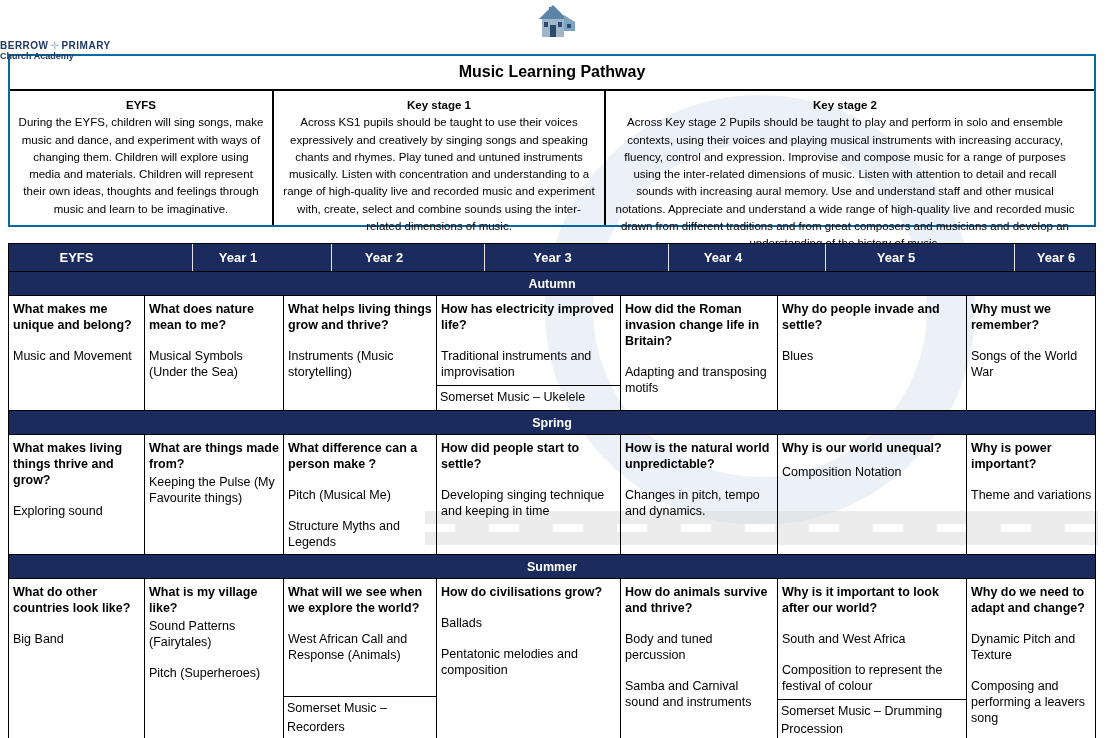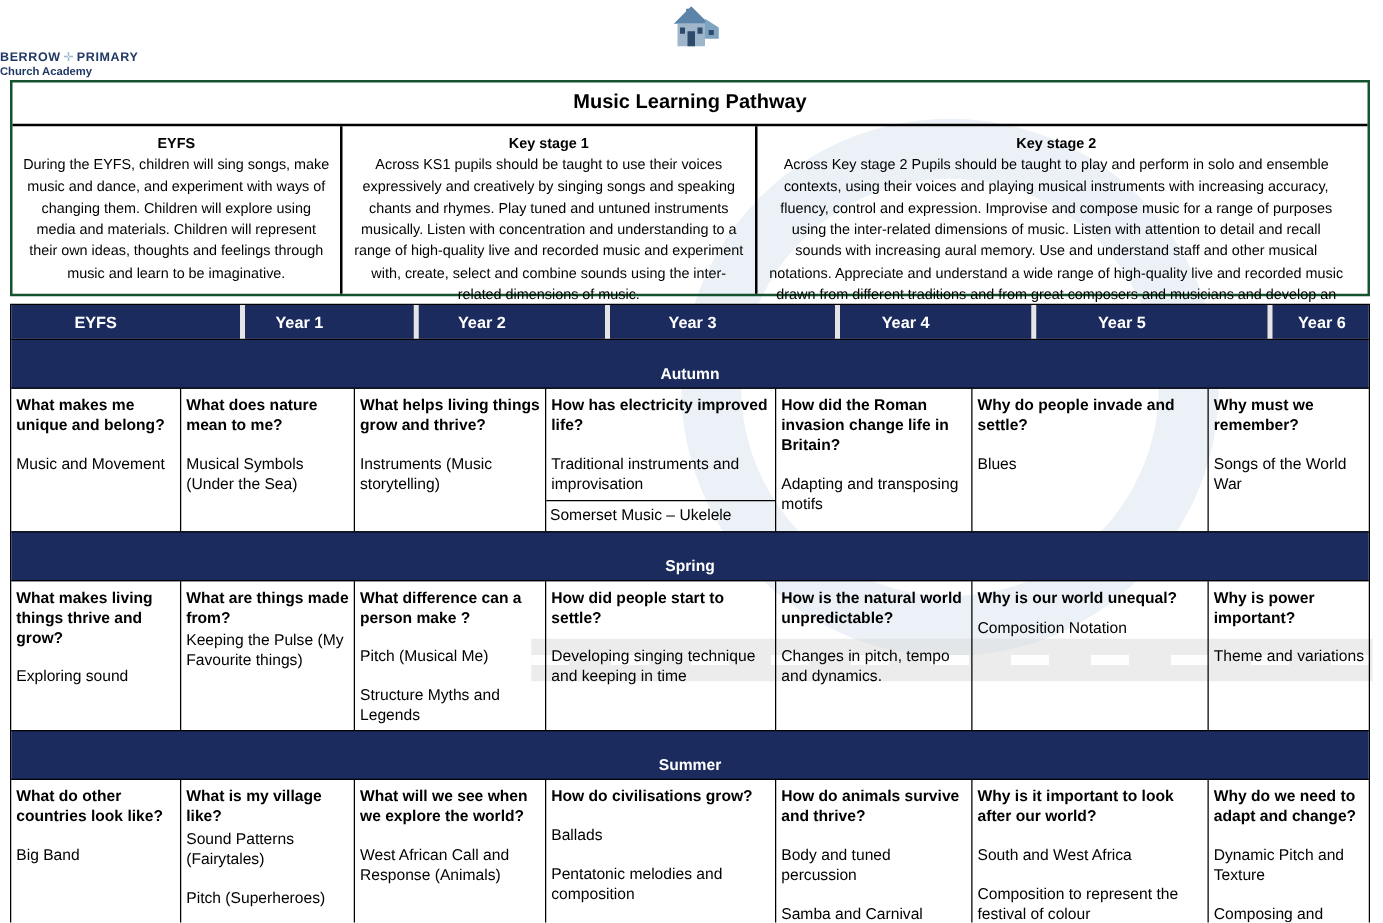--- a/index.html
+++ b/index.html
@@ -31,22 +31,22 @@
 
   
   .logo { position: absolute; top: 5px; left: 0; width: 100%; text-align: left; z-index: 2; }
   .logo svg { display: block; margin: 0 auto; }
   .logo-name { font-size: 10px; font-weight: bold; color: #1f3864; letter-spacing: 0.5px; margin-top: 1px; }
   .logo-name .sep { color: #9db6cc; font-weight: normal; padding: 0 2px; }
   .logo-tag { font-size: 9px; font-weight: bold; color: #1f3864; }
 
   
   .top-box {
-    position: absolute; left: 8px; top: 64px; width: 1088px; z-index: 1;
-    border: 2px solid #14532d;
+    position: absolute; left: 8px; top: 54px; width: 1088px; z-index: 1;
+    border: 2px solid #0369a1;
   }
   .title-row {
     border-bottom: 2px solid #000;
     text-align: center; font-weight: bold; font-size: 16px;
     padding: 7px 0 8px;
   }
   .ks-row { display: flex; height: 134px; }
   .ks-cell { padding: 6px 8px; text-align: center; font-size: 11.5px; line-height: 1.5; }
   .ks-cell + .ks-cell { border-left: 2px solid #000; }
   .ks-0 { width: 262px; }
@@ -55,24 +55,24 @@
   .ks-head { font-weight: bold; font-size: 11.5px; }
 
   
   .main-table {
     position: absolute; left: 8px; top: 243px; width: 1088px; z-index: 1;
     border: 1px solid #000; border-bottom-width: 2px;
   }
   .grid7 { display: grid; grid-template-columns: 135px 139px 153px 184px 157px 189px 131px; }
   .year-header { background: #1b2b5e; color: #fff; }
   .yh-cell { text-align: center; font-weight: bold; font-size: 13px; padding: 6px 0; }
-  .yh-cell + .yh-cell { border-left: 4px solid #e5e5e5; margin-left: 48px; }
+  .yh-cell + .yh-cell { border-left: 1px solid #e5e5e5; margin-left: 48px; }
   .season-band {
     background: #1b2b5e; color: #fff; text-align: center;
-    font-weight: bold; font-size: 12.5px; padding: 20px 0 4px;
+    font-weight: bold; font-size: 12.5px; padding: 5px 0 4px;
     border-top: 1px solid #000; border-bottom: 1px solid #000;
   }
   .season-row .cell {
     font-size: 12.5px;
     display: flex; flex-direction: column;
   }
   .season-row .cell + .cell { border-left: 1px solid #000; }
   .row-autumn { min-height: 114px; }
   .row-spring { min-height: 118px; }
   .row-summer { min-height: 163px; }

